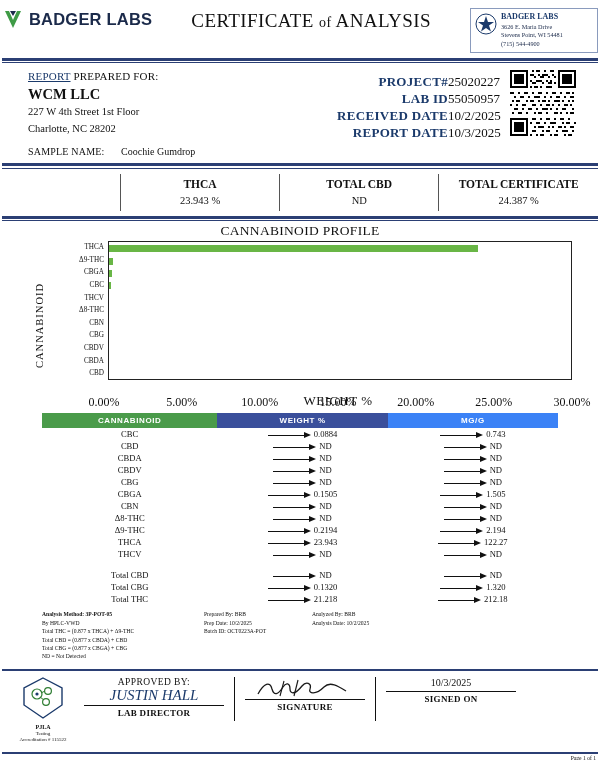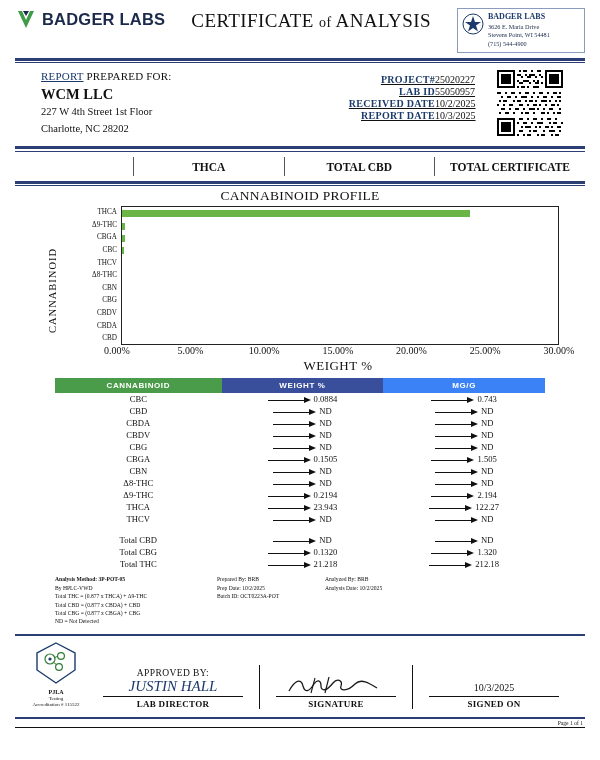--- a/index.html
+++ b/index.html
@@ -4,21 +4,21 @@
 <style>
   html,body{margin:0;padding:0;}
   body{
     width:600px;height:760px;
     background:#ffffff;
     font-family:"Liberation Serif", serif;
     color:#111;
     position:relative;
     overflow:hidden;
   }
-  .page{width:600px;height:760px;position:relative;box-sizing:border-box;padding:0 15px;}
+  .page{width:600px;height:760px;position:relative;box-sizing:border-box;padding:0 2px;}
 
   
   .header{display:flex;align-items:flex-start;justify-content:space-between;padding-top:8px;}
   .brand{display:flex;align-items:center;gap:5px;}
   .brand-mark{width:22px;height:22px;position:relative;}
   .brand-name{font-family:"Liberation Sans",sans-serif;font-weight:bold;font-size:16.5px;letter-spacing:.2px;color:#1b2a4a;}
   .coa-title{font-family:"Liberation Serif",serif;font-size:19px;letter-spacing:.4px;text-align:center;flex:1;margin-top:2px;}
   .coa-title .small{font-size:14px;}
   .lab-box{border:1px solid #8a9bbd;width:128px;padding:3px 4px 4px 4px;box-sizing:border-box;display:flex;gap:4px;}
   .lab-star{width:22px;height:22px;flex:0 0 auto;margin-top:1px;}
@@ -30,21 +30,21 @@
 
   
   .report-wrap{display:flex;margin-top:7px;}
   .report-left{width:250px;padding-left:26px;box-sizing:border-box;}
   .report-mid{flex:1;}
   .report-right{width:88px;}
   .report-for{font-size:11px;letter-spacing:.2px;}
   .report-for u{color:#1b3a6b;}
   .client{font-family:"Liberation Serif",serif;font-weight:bold;font-size:14.5px;margin-top:4px;}
   .addr{font-size:10.5px;margin-top:2px;line-height:1.35;}
-  .meta-table{width:100%;border-collapse:collapse;font-size:10px;margin-top:4px;text-decoration:underline;}
+  .meta-table{width:100%;border-collapse:collapse;font-size:13px;margin-top:4px;}
   .meta-table td{padding:0 0 1px 0;vertical-align:top;}
   .meta-label{text-align:right;color:#1b3a6b;font-weight:bold;letter-spacing:.3px;white-space:nowrap;padding-right:6px;}
   .meta-val{color:#111;width:62px;}
   .qr{width:66px;height:66px;margin-top:2px;}
   .sample-row{padding-left:26px;font-size:10px;margin-top:4px;}
   .sample-row .lbl{letter-spacing:.2px;}
   .sample-row .val{margin-left:14px;}
 
   
   .summary{margin-top:5px;}
@@ -60,21 +60,21 @@
   .y-axis-title{writing-mode:vertical-rl;transform:rotate(180deg);font-size:10.5px;letter-spacing:1px;display:flex;align-items:center;justify-content:center;width:18px;margin-left:28px;}
   .chart-body{flex:1;display:flex;flex-direction:column;margin-right:26px;}
   .plot{flex:1;display:flex;}
   .cat-col{width:56px;display:flex;flex-direction:column;justify-content:space-around;align-items:flex-end;padding-right:4px;}
   .cat{font-size:7.2px;line-height:1;height:11px;display:flex;align-items:center;}
   .grid{flex:1;border:1px solid #222;position:relative;background:#fff;}
   .bars{position:absolute;inset:0;display:flex;flex-direction:column;justify-content:space-around;}
   .bar-row{height:11px;display:flex;align-items:center;}
   .bar{height:7px;background:#69b646;}
   .xaxis{height:14px;position:relative;margin-left:56px;}
-  .xtick{position:absolute;top:0;font-size:10px;transform:translateX(-50%);}
+  .xtick{position:absolute;top:15px;font-size:12px;transform:translateX(-50%);}
   .x-axis-title{text-align:center;font-size:13px;letter-spacing:.5px;margin-left:56px;margin-top:-1px;}
 
   
   .res-wrap{margin-top:4px;padding:0 40px;}
   .res-tbl{width:100%;border-collapse:collapse;table-layout:fixed;}
   .res-tbl thead th{color:#fff;font-family:"Liberation Sans",sans-serif;font-size:8px;letter-spacing:.6px;padding:3px 0;text-align:center;}
   .th-a{background:#4a9b4a;width:34%;}
   .th-b{background:#3a4f9b;width:33%;}
   .th-c{background:#3b82f6;width:33%;}
   .res-tbl td{font-size:8.6px;padding:1px 0;text-align:center;}
@@ -90,21 +90,21 @@
   .method{display:flex;margin-top:5px;padding:0 40px;font-size:5.6px;line-height:1.5;}
   .method .col{padding-right:12px;}
   .method .col.c1{width:150px;}
   .method .col.c2{width:96px;}
   .method .col.c3{width:110px;}
   .mline{white-space:nowrap;}
   .mtitle{font-weight:bold;}
 
   
   .approval-rule{height:2px;background:#2b3f74;margin-top:8px;}
-  .approval{display:flex;align-items:flex-end;margin-top:6px;padding:0 10px;gap:16px;}
+  .approval{display:flex;align-items:flex-start;margin-top:6px;padding:0 10px;gap:10px;}
   .pjla{width:62px;text-align:center;}
   .pjla-badge{width:44px;height:42px;margin:0 auto;position:relative;}
   .pjla-txt{font-size:5px;line-height:1.25;margin-top:1px;}
   .pjla-txt b{font-size:6px;}
   .appr-col{width:140px;text-align:center;}
   .appr-top{font-size:9.5px;letter-spacing:.4px;}
   .sig-name{font-family:"Liberation Serif",serif;font-style:italic;font-size:15px;color:#1b3a6b;border-bottom:1px solid #111;padding-bottom:1px;}
   .appr-bot{font-size:9px;font-weight:bold;letter-spacing:.3px;margin-top:2px;}
   .sig-col{width:120px;text-align:center;}
   .sig-scribble{height:22px;position:relative;}
@@ -321,32 +321,42 @@
               <rect x="20" y="32" width="1" height="1"></rect>
               <rect x="22" y="32" width="2" height="1"></rect>
               <rect x="27" y="32" width="1" height="1"></rect>
               <rect x="29" y="32" width="2" height="1"></rect>
           </g>
         </svg>
       </span>
     </div>
   </div>
 
+  <div class="sample-row">
+    <span class="lbl">SAMPLE NAME:</span>
+    <span class="val">Coochie Gumdrop</span>
+  </div>
 
   <div class="rule-blue" style="margin-top:6px;"></div>
   <div class="rule-thin"></div>
 
   <div class="summary">
     <table class="summary-tbl">
       <tbody>
           <tr>
         <th class="sp" style="border:none;"></th>
         <th>THCA</th>
         <th>TOTAL CBD</th>
         <th>TOTAL CERTIFICATE</th>
+      </tr>
+      <tr>
+        <td class="sp" style="border:none;"></td>
+        <td>23.943 %</td>
+        <td>ND</td>
+        <td>24.387 %</td>
       </tr>
     </tbody>
       </table>
   </div>
 
   <div class="rule-blue"></div>
   <div class="rule-thin"></div>
 
   <div class="chart-title">CANNABINOID PROFILE</div>
   <div class="chart-area">

